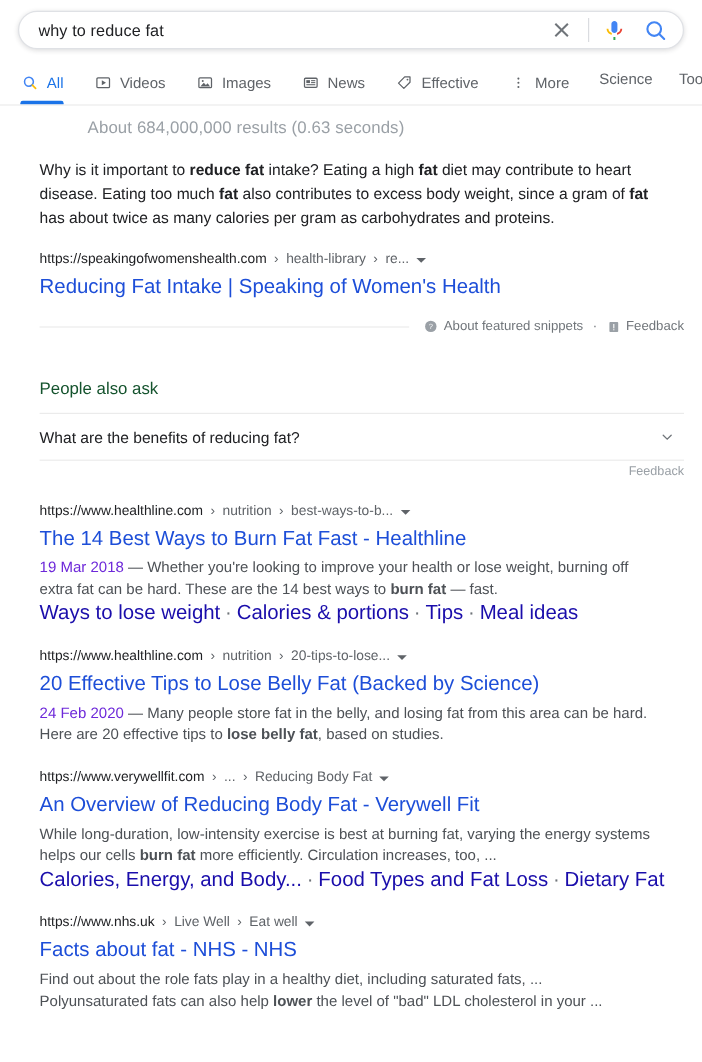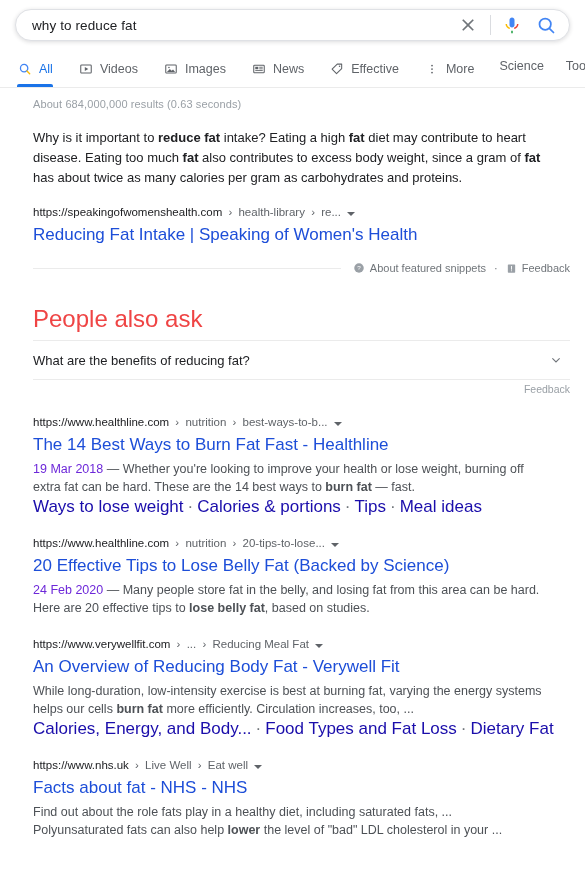--- a/index.html
+++ b/index.html
@@ -66,22 +66,22 @@
     height: 3px; background: #1a73e8;
     border-radius: 2px 2px 0 0;
   }
   .nav-right { margin-left: auto; display: flex; align-items: center; gap: 22px; padding-top: 5px; padding-right: 2px; }
   .nav-right div { font-size: 12.5px; color: #5f6368; cursor: pointer; }
   .nav-rule { position: absolute; left: 0; right: 0; top: 33px; height: 1px; background: #ebebeb; }
 
   
   .content { padding: 0 15px 0 33px; }
   .results-count {
-    font-size: 11px; color: #9aa0a6;
-    padding-top: 12px; letter-spacing: .1px;
+    font-size: 14px; color: #9aa0a6;
+    padding-top: 12px; letter-spacing: .1px; margin-left: 40px;
   }
 
   .snippet-block { margin-top: 18px; }
   .snippet-text {
     font-size: 13px; line-height: 20px; color: #202124;
     max-width: 510px;
   }
   .snippet-text b { font-weight: bold; }
 
   .res { margin-top: 0; }
@@ -124,21 +124,21 @@
     margin-top: 12px; height: 18px;
   }
   .afs-rule { flex: 1 1 auto; height: 1px; background: #ebebeb; margin-right: 12px; }
   .afs-item { display: flex; align-items: center; font-size: 11px; color: #70757a; cursor: pointer; }
   .afs-item .ic { margin-right: 5px; display:flex; align-items:center; }
   .afs-dot { color: #70757a; font-size: 11px; padding: 0 8px; }
 
   
   .paa { margin-top: 30px; }
   .paa-head {
-    font-size: 24px; color: #ef4444;
+    font-size: 14px; color: #14532d;
     line-height: 24px; padding-bottom: 9px;
   }
   .paa-item {
     display: flex; align-items: center; justify-content: space-between;
     border-top: 1px solid #ebebeb;
     padding: 11px 2px 11px 0;
     cursor: pointer;
   }
   .paa-q { font-size: 13px; color: #202124; }
   .chev {
@@ -319,21 +319,21 @@
     </div>
 
     <div class="results-list" id="results-list">
         <div class="res"><div class="res-url-row">
             <div class="res-url">https://www.healthline.com<span class="crumb-sep"> › </span><span class="crumb">nutrition</span><span class="crumb-sep"> › </span><span class="crumb">best-ways-to-b...</span><span class="caret-down"></span></div>
           </div><div class="res-title">The 14 Best Ways to Burn Fat Fast - Healthline</div><div class="res-desc"><span class="date">19 Mar 2018</span> — Whether you're looking to improve your health or lose weight, burning off extra fat can be hard. These are the 14 best ways to <b>burn fat</b> — fast.</div><div class="sitelinks"><a>Ways to lose weight</a><span class="dot">·</span><a>Calories &amp; portions</a><span class="dot">·</span><a>Tips</a><span class="dot">·</span><a>Meal ideas</a></div></div>
         <div class="res"><div class="res-url-row">
             <div class="res-url">https://www.healthline.com<span class="crumb-sep"> › </span><span class="crumb">nutrition</span><span class="crumb-sep"> › </span><span class="crumb">20-tips-to-lose...</span><span class="caret-down"></span></div>
           </div><div class="res-title">20 Effective Tips to Lose Belly Fat (Backed by Science)</div><div class="res-desc"><span class="date">24 Feb 2020</span> — Many people store fat in the belly, and losing fat from this area can be hard. Here are 20 effective tips to <b>lose belly fat</b>, based on studies.</div></div>
         <div class="res"><div class="res-url-row">
-            <div class="res-url">https://www.verywellfit.com<span class="crumb-sep"> › </span><span class="crumb">...</span><span class="crumb-sep"> › </span><span class="crumb">Reducing Meal Fat</span><span class="caret-down"></span></div>
+            <div class="res-url">https://www.verywellfit.com<span class="crumb-sep"> › </span><span class="crumb">...</span><span class="crumb-sep"> › </span><span class="crumb">Reducing Body Fat</span><span class="caret-down"></span></div>
           </div><div class="res-title">An Overview of Reducing Body Fat - Verywell Fit</div><div class="res-desc">While long-duration, low-intensity exercise is best at burning fat, varying the energy systems helps our cells <b>burn fat</b> more efficiently. Circulation increases, too, ...</div><div class="sitelinks"><a>Calories, Energy, and Body...</a><span class="dot">·</span><a>Food Types and Fat Loss</a><span class="dot">·</span><a>Dietary Fat</a></div></div>
         <div class="res"><div class="res-url-row">
             <div class="res-url">https://www.nhs.uk<span class="crumb-sep"> › </span><span class="crumb">Live Well</span><span class="crumb-sep"> › </span><span class="crumb">Eat well</span><span class="caret-down"></span></div>
           </div><div class="res-title">Facts about fat - NHS - NHS</div><div class="res-desc">Find out about the role fats play in a healthy diet, including saturated fats, ... Polyunsaturated fats can also help <b>lower</b> the level of "bad" LDL cholesterol in your ...</div></div>
       </div>
 
   </div>
 </div>
 
 </body></html>

